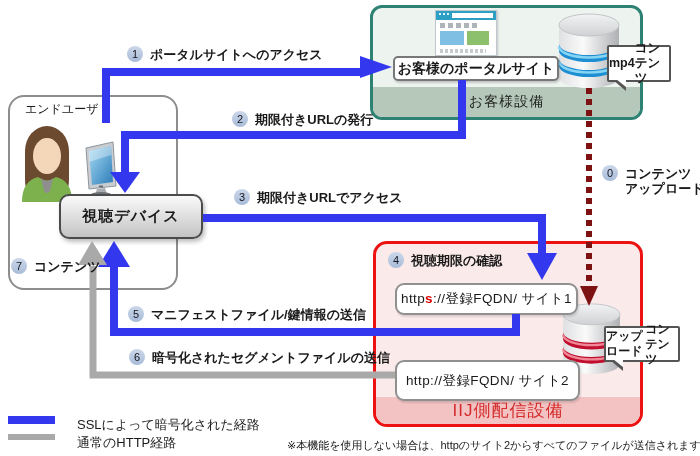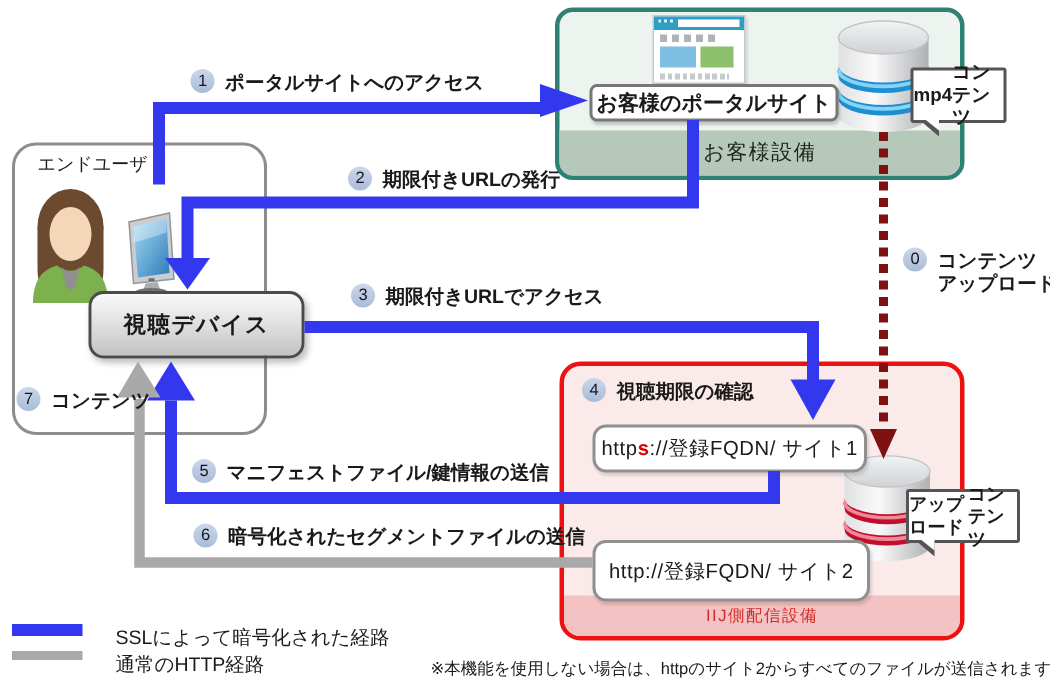--- a/index.html
+++ b/index.html
@@ -22,21 +22,21 @@
   }
   .zone-iij{
     left:373px;top:241px;width:270px;height:186px;
     border:3px solid var(--iij-border,#ee1111);border-radius:14px;
     background:var(--iij-fill,#fbeaea);
   }
   .zone-iij .strip{
     position:absolute;left:0;right:0;bottom:0;height:27px;
     background:var(--iij-strip,#f3c2c2);border-radius:0 0 11px 11px;
     display:flex;align-items:center;justify-content:center;
-    font-size:11px;color:var(--iij-label-red,#d42a2a);letter-spacing:1px;
+    font-size:17px;color:var(--iij-label-red,#d42a2a);letter-spacing:1px;
   }
   .box-user{
     position:absolute;left:8px;top:95px;width:170px;height:195px;box-sizing:border-box;
     border:2px solid #8d8d8d;border-radius:16px;background:#fff;z-index:1;
   }
   .user-label{position:absolute;left:25px;top:101px;font-size:12px;z-index:30;}
   
   .panel{
     position:absolute;box-sizing:border-box;background:#fff;z-index:10;
     display:flex;align-items:center;justify-content:center;white-space:nowrap;

